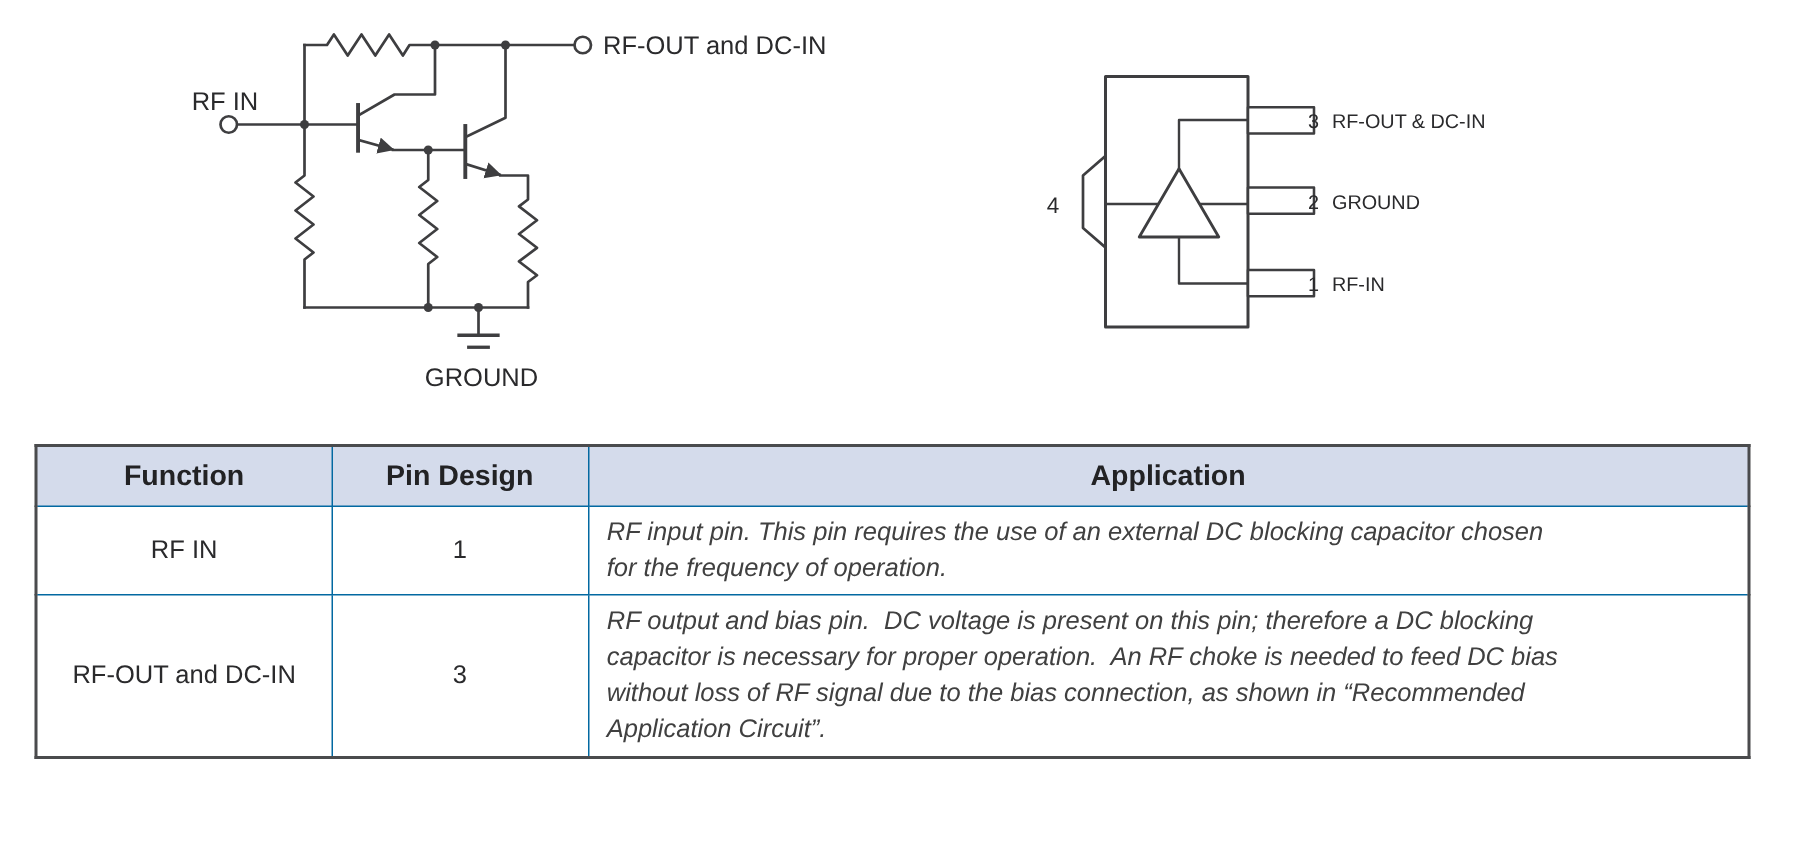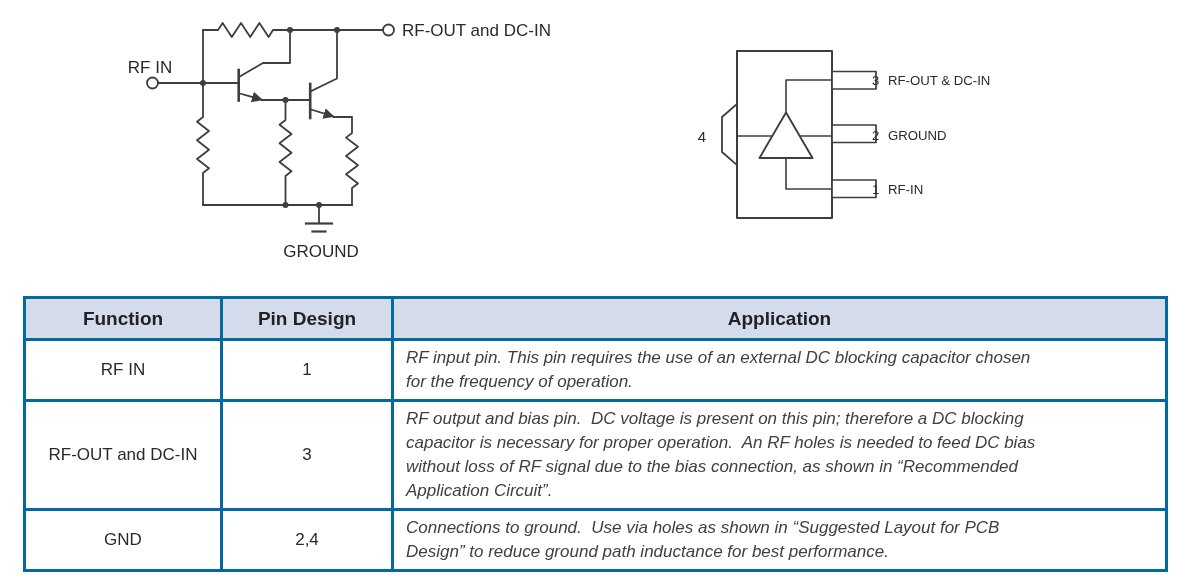--- a/index.html
+++ b/index.html
@@ -11,21 +11,21 @@
   .figs text{fill:#2a2a2c;font-family:"Liberation Sans","DejaVu Sans",sans-serif;}
   .sch-label{font-size:17px;}
   .pkg-label{font-size:13.2px;}
   .pkg-pin4{font-size:15px;}
 
   table.pintable{
     position:absolute;left:23px;top:296px;width:1142px;
     border-collapse:collapse;table-layout:fixed;
     border:2px solid #4a4b4d;
   }
-  .pintable th,.pintable td{border:3px solid #0369a1;vertical-align:middle;}
+  .pintable th,.pintable td{border:1px solid #0369a1;vertical-align:middle;}
   .pintable th{
     background:#d4dbeb;height:37px;font-size:19px;font-weight:bold;
     text-align:center;color:#222224;
   }
   td.fn,td.pin{text-align:center;font-size:17px;color:#2a2a2c;}
   td.desc{
     font-size:17px;line-height:24px;padding:5px 12px;color:#404040;
     white-space:pre-wrap;text-align:left;font-style:italic;
   }
   tr.r1{height:58px;}
@@ -137,25 +137,19 @@
       <tr class="r1">
         <td class="fn">RF IN</td>
         <td class="pin">1</td>
         <td class="desc">RF input pin. This pin requires the use of an external DC blocking capacitor chosen
 for the frequency of operation.</td>
       </tr>
       <tr class="r2">
         <td class="fn">RF-OUT and DC-IN</td>
         <td class="pin">3</td>
         <td class="desc">RF output and bias pin.  DC voltage is present on this pin; therefore a DC blocking
-capacitor is necessary for proper operation.  An RF holes is needed to feed DC bias
+capacitor is necessary for proper operation.  An RF choke is needed to feed DC bias
 without loss of RF signal due to the bias connection, as shown in “Recommended
 Application Circuit”.</td>
-      </tr>
-      <tr class="r3">
-        <td class="fn">GND</td>
-        <td class="pin">2,4</td>
-        <td class="desc">Connections to ground.  Use via holes as shown in “Suggested Layout for PCB
-Design” to reduce ground path inductance for best performance.</td>
       </tr>
     </tbody>
   </table>
 </div>
 
 </body></html>

